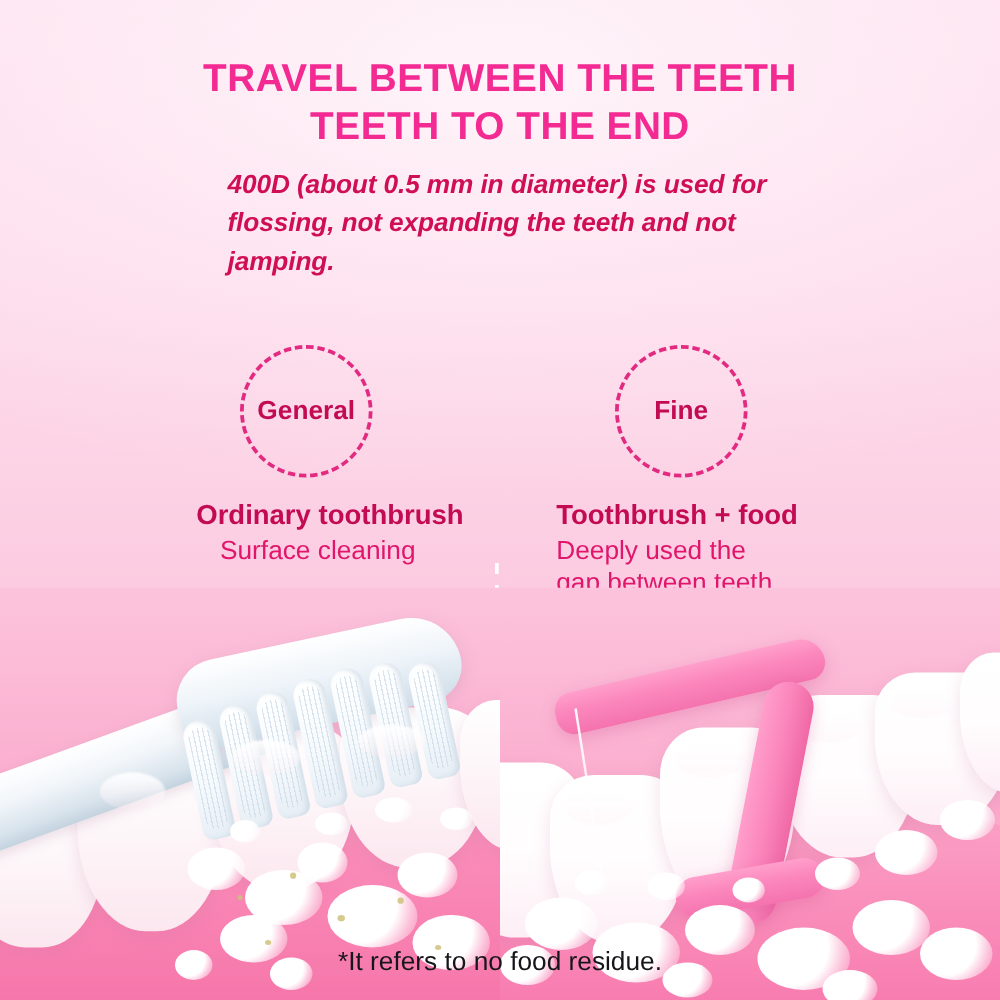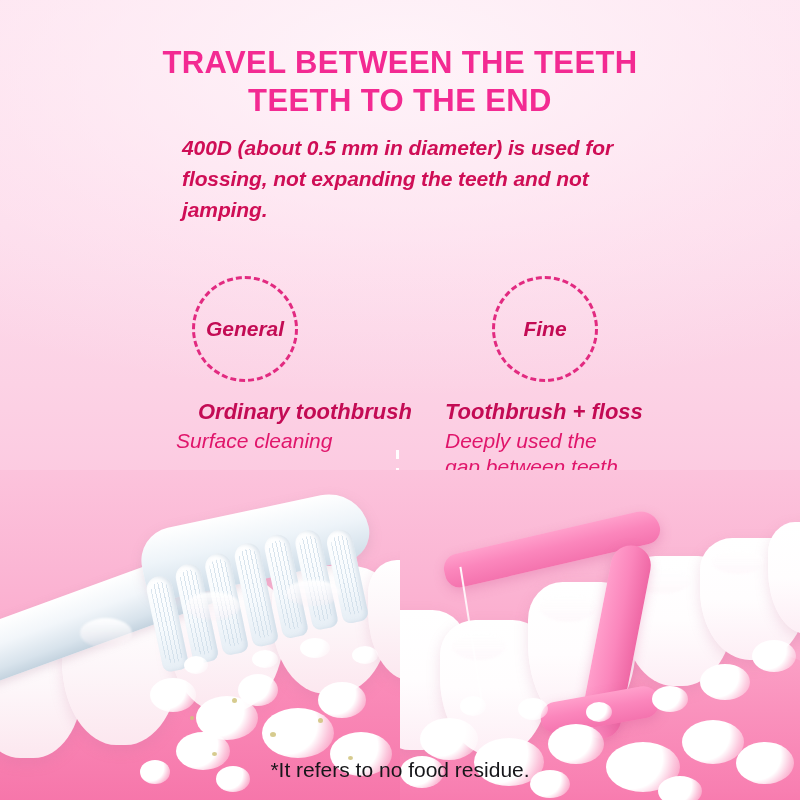--- a/index.html
+++ b/index.html
@@ -46,21 +46,21 @@
     position:absolute; left:182px; top:132px; width:440px;
     color:#cf0e56;
     font-weight:bold;
     font-size:21px;
     line-height:31px;
     letter-spacing:-.1px;
     font-style:italic;
   }
 
   
-  .compare{ position:absolute; left:0; top:276px; width:800px; height:210px;font-style:italic; }
+  .compare{ position:absolute; left:0; top:276px; width:800px; height:210px; }
 
   .col{ position:absolute; top:0; width:400px; height:210px; }
   .col.left{ left:0; }
   .col.right{ left:400px; }
 
   .badge{
     position:absolute; top:0;
     width:106px; height:106px;
     border-radius:50%;
     border:3px dashed #e22a80;
@@ -73,21 +73,21 @@
   .col.right .badge{ left:92px; }
 
   .cap-title{
     position:absolute; top:122px;
     color:#c30b54;
     font-weight:bold;
     font-size:22px;
     line-height:27px;
     white-space:nowrap;
   }
-  .col.left  .cap-title{ left:157px;margin-left:41px; }
+  .col.left  .cap-title{ left:157px; }
   .col.right .cap-title{ left:45px; }
 
   .cap-sub{
     position:absolute; top:152px;
     color:#e0156b;
     font-weight:normal;
     font-size:21px;
     line-height:26px;
   }
   .col.left  .cap-sub{ left:176px; }
@@ -257,21 +257,21 @@
         <span>General</span>
       </div>
       <div class="cap-title">Ordinary toothbrush</div>
       <div class="cap-sub">Surface cleaning</div>
     </div>
 
     <div class="col right">
       <div class="badge">
         <span>Fine</span>
       </div>
-      <div class="cap-title">Toothbrush + floss</div>
+      <div class="cap-title">Toothbrush + food</div>
       <div class="cap-sub">
         <div>Deeply used the</div>
         <div>gap between teeth</div>
       </div>
     </div>
   </div>
 
   <div class="divider"></div>
 
   <div class="photos">

